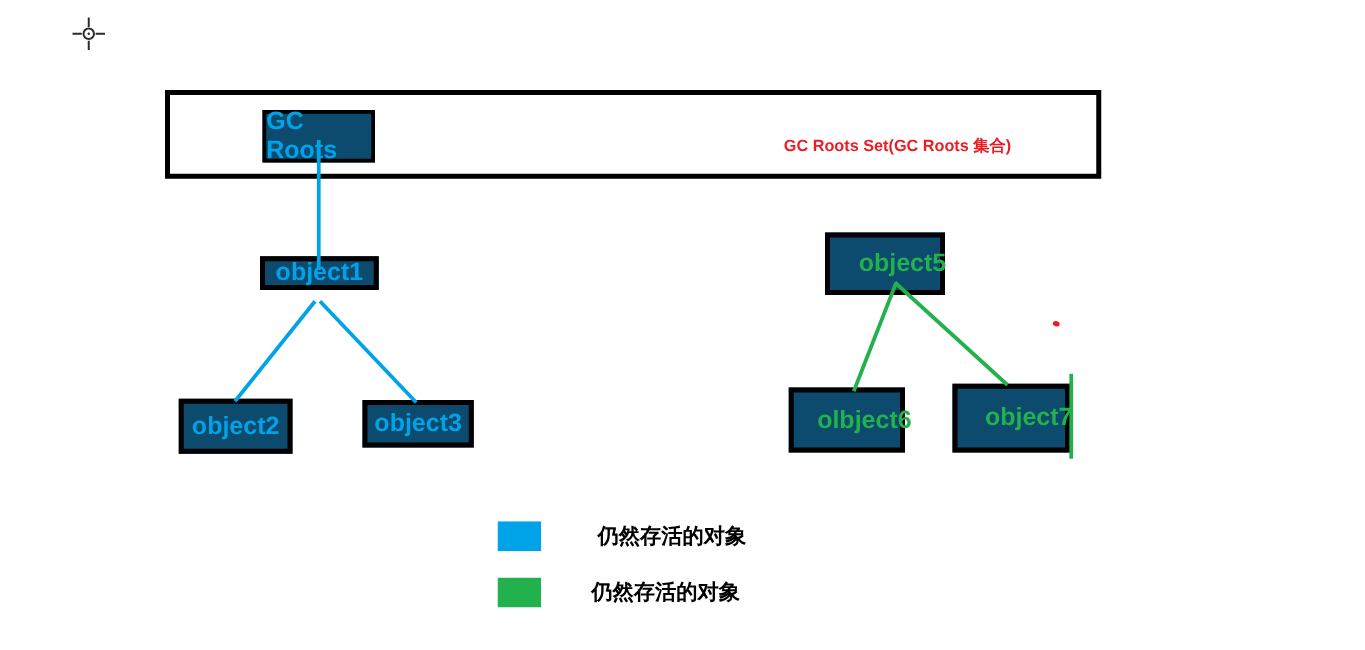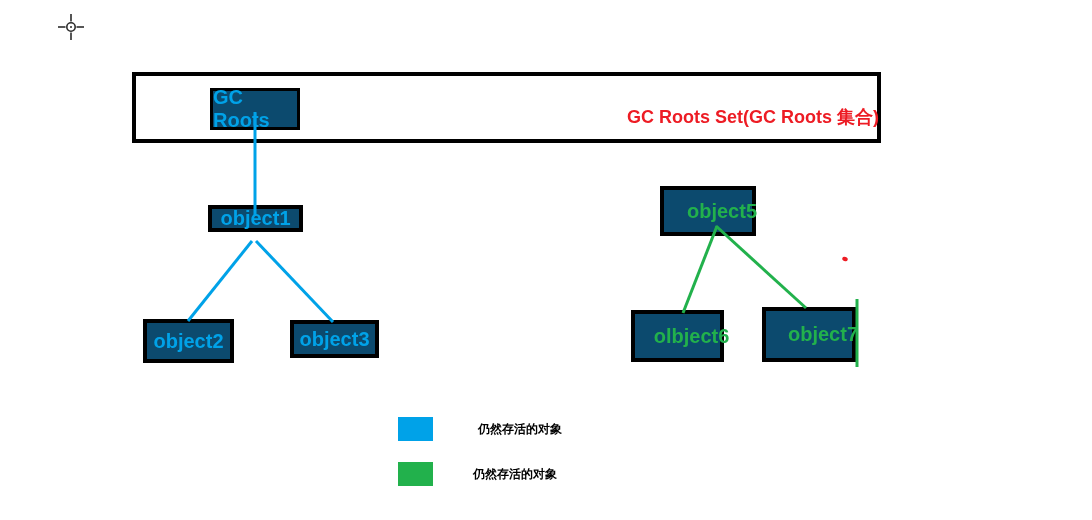--- a/index.html
+++ b/index.html
@@ -21,29 +21,29 @@
   }
   .n-gcroots{left:210px;top:88px;width:90px;height:42px;border-width:3px;}
   .n-object1{left:208px;top:205px;width:95px;height:27px;}
   .n-object2{left:143px;top:319px;width:91px;height:44px;}
   .n-object3{left:290px;top:320px;width:89px;height:38px;}
   .n-object5{left:660px;top:186px;width:96px;height:50px;}
   .n-object6{left:615px;top:310px;width:93px;height:52px;margin-left:16px;}
   .n-object7{left:762px;top:307px;width:94px;height:55px;}
   .red-title{
     position:absolute;z-index:4;left:627px;top:106px;white-space:nowrap;
-    font-weight:bold;font-size:18px;line-height:22px;color:#ED1C24;
+    font-weight:bold;font-size:13px;line-height:22px;color:#ED1C24;
   }
   .legend{position:absolute;left:0;top:0;z-index:4;}
   .legend-swatch{position:absolute;display:block;}
   .swatch-1{left:398px;top:417px;}
   .swatch-2{left:398px;top:462px;}
   .legend-label{
     position:absolute;white-space:nowrap;color:#000;
-    font-weight:bold;font-size:12px;line-height:24px;
+    font-weight:bold;font-size:17px;line-height:24px;
   }
   .legend-label-1{left:478px;top:417px;}
   .legend-label-2{left:473px;top:462px;}
   .cursor-icon{position:absolute;left:56px;top:12px;z-index:6;}
 </style>
 </head>
 <body>
 
 <div class="stage">
 

